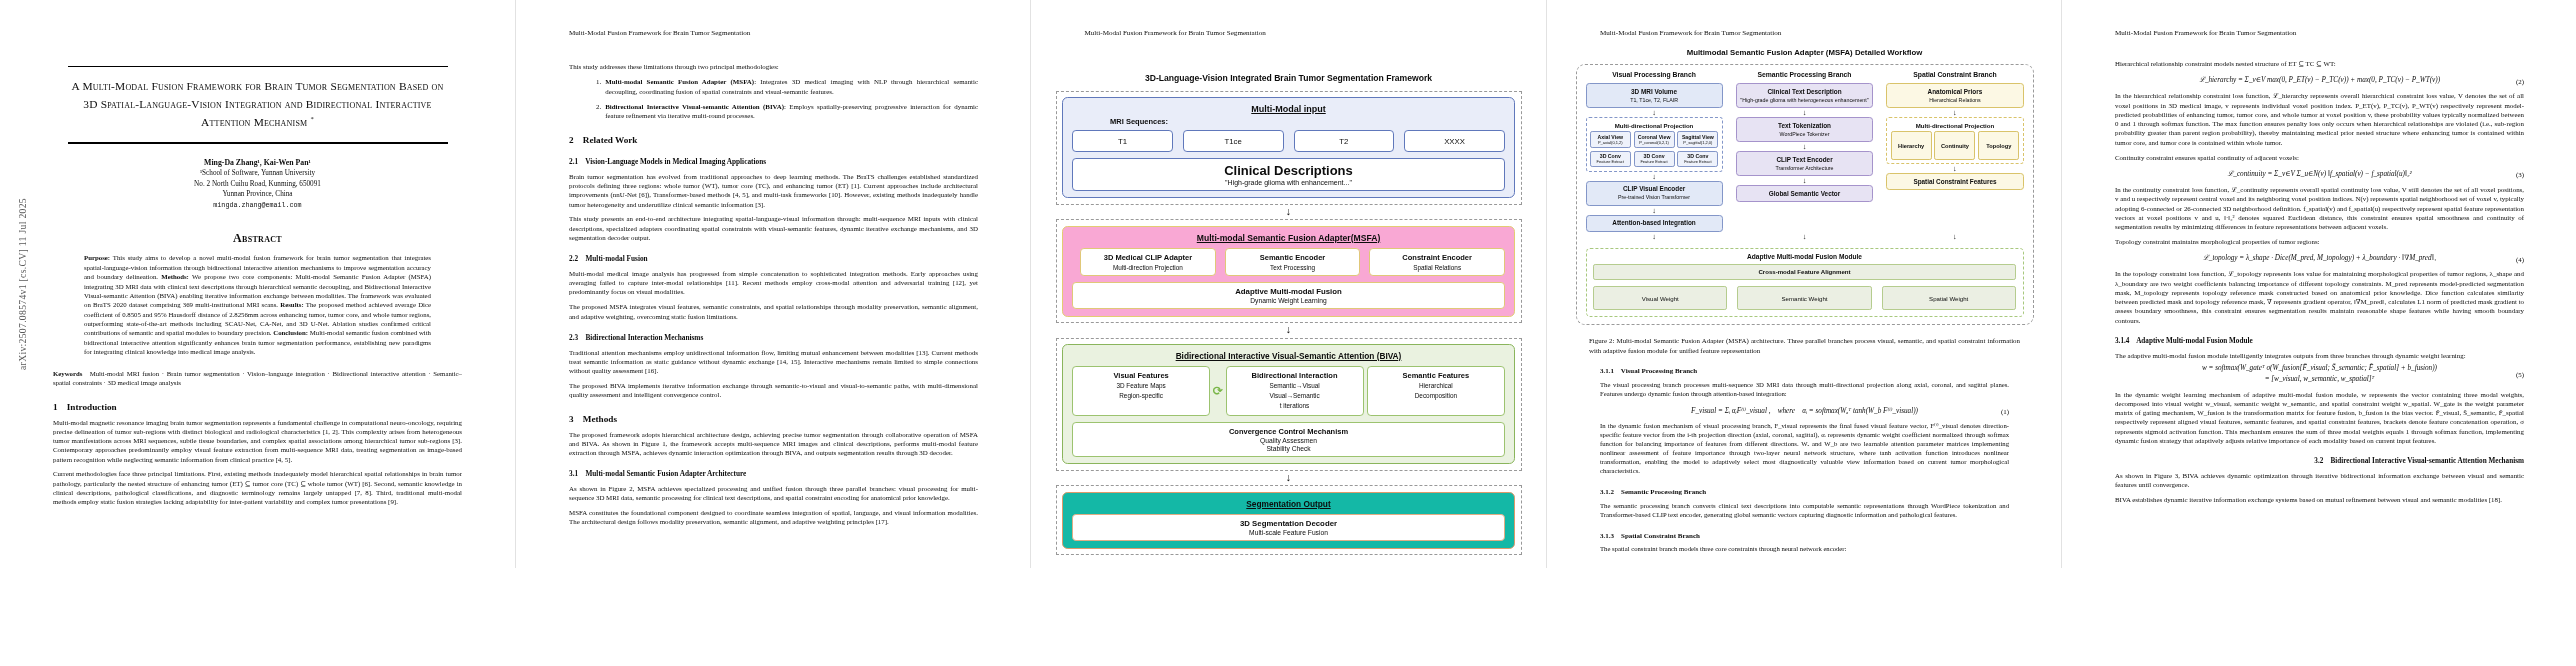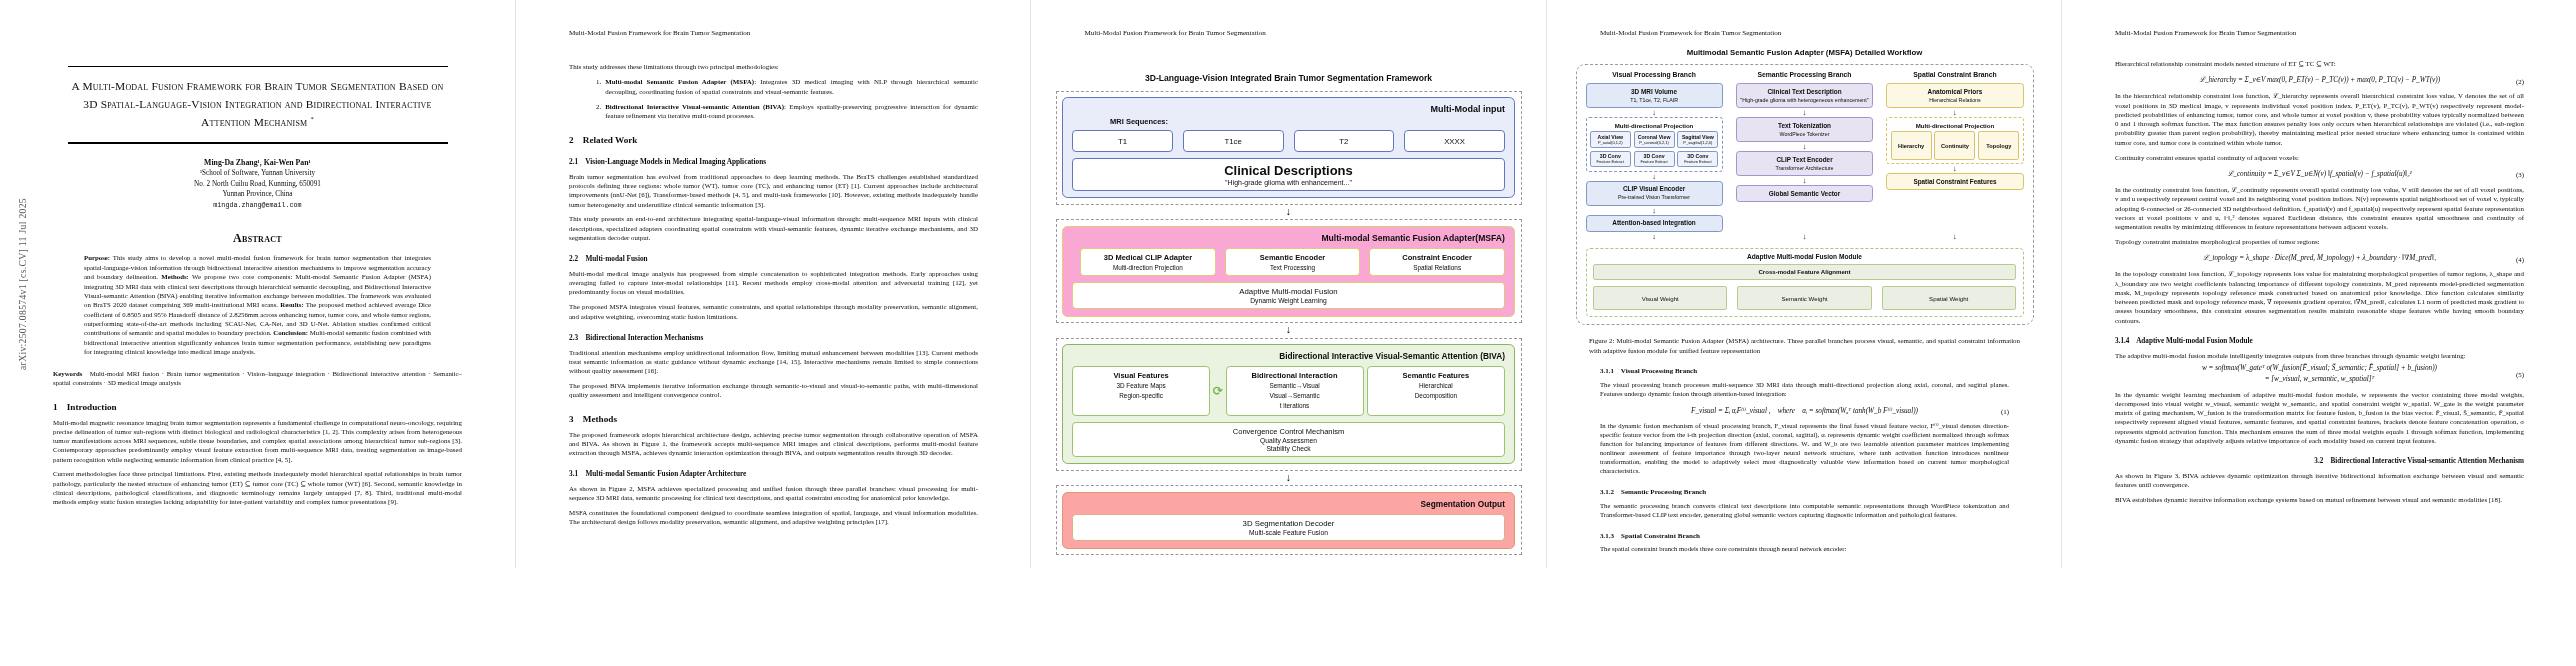--- a/index.html
+++ b/index.html
@@ -50,47 +50,47 @@
 
   
   .sans{font-family:"Liberation Sans","DejaVu Sans",sans-serif;}
   .f3-inner{padding:29px 24.5px 0;position:relative;height:100%;box-sizing:border-box;}
   .f3-inner .runhead{margin-left:29px;}
   .fig1-title{text-align:center;font-weight:bold;font-size:8.6px;margin:36px 0 0;}
   .dashc{border:0.9px dashed #999;margin-top:0;padding:5.6px;}
   .f1-arrow{text-align:center;height:14.5px;line-height:13.3px;font-size:10.6px;font-weight:bold;}
   .arrow-icon::before{content:"↓";}
   .cbox{border-radius:5.6px;padding:5.6px 9px 6.7px;border-width:0.8px;border-style:solid;}
-  .cbox-t{font-weight:bold;font-size:9px;text-align:right;}
+  .cbox-t{font-weight:bold;font-size:9px;text-align:center;text-decoration:underline;}
   .input-c{background:#e9edf9;border-color:#6078bb;}
   .mri-label{font-weight:bold;font-size:7.5px;margin-top:3.3px;padding-left:38px;}
   .seq-row{display:flex;gap:10px;margin-top:3.9px;}
   .seq-box{flex:1;background:#fff;border:0.8px solid #6078bb;border-radius:3.9px;height:20px;
     display:flex;align-items:center;justify-content:center;font-size:7.8px;}
   .clin-box{background:#fff;border:0.8px solid #6078bb;border-radius:3.9px;margin-top:5.6px;
     padding:3.9px 4.4px;text-align:center;}
   .clin-t{font-weight:bold;font-size:13px;}
   .clin-s{font-size:7px;margin-top:1.1px;}
   .msfa-c{background:#f9a8d4;border-color:#e3cc72;}
   .msfa-row{display:flex;gap:9px;margin-top:5px;padding-left:8px;}
   .msfa-box{flex:1;background:#fff;border:0.7px solid #e0c878;border-radius:3.9px;padding:4.4px 2.2px;text-align:center;}
   .msfa-box .bt{font-weight:bold;font-size:7.5px;line-height:1.25;}
   .msfa-box .bs{font-size:6.4px;margin-top:1.7px;}
   .wide-box{background:#fff;border:0.7px solid #e0c878;border-radius:3.9px;margin-top:5.6px;padding:3.9px;text-align:center;}
-  .wide-box .bt{font-weight:normal;font-size:7.8px;}
+  .wide-box .bt{font-weight:bold;font-size:7.8px;}
   .wide-box .bs{font-size:6.7px;margin-top:1.1px;}
   .biva-c{background:#eaf2e0;border-color:#8ab55c;}
   .biva-row{display:flex;gap:3.3px;margin-top:5px;align-items:stretch;}
   .biva-box{flex:1;background:#fff;border:0.7px solid #9cc36f;border-radius:3.9px;padding:4.4px 2.2px;text-align:center;}
   .biva-box .bt{font-weight:bold;font-size:7.5px;line-height:1.25;}
   .biva-box .bs{font-size:6.4px;margin-top:1.7px;line-height:1.3;}
   .cycle-icon{align-self:center;width:12.2px;color:#7ab648;font-size:12.2px;font-weight:bold;text-align:center;margin:0 -1.7px;}
   .cycle-icon::before{content:"⟳";}
   .biva-c .wide-box{border-color:#9cc36f;}
-  .out-c{background:#fca5a5;border-color:#dc9a6b;}
+  .out-c{background:#14b8a6;border-color:#dc9a6b;}
   .out-c .wide-box{border-color:#e0ad85;}
   .f3-caption{position:absolute;left:16.7px;right:16.7px;top:631px;font-size:6.9px;line-height:1.35;text-align:justify;}
   .f3-pagenum{top:618px;}
 
   
   .fig2-title{text-align:center;font-weight:bold;font-size:7.8px;margin:11px 0 0;}
   .f2-wrap{border:0.8px dashed #9a9a9a;border-radius:9px;margin:6.7px -24.5px 0;padding:6.7px 9px 7.8px;}
   .f2-cols{display:flex;gap:13.3px;}
   .f2-col{flex:1;display:flex;flex-direction:column;}
   .f2-colhead{text-align:center;font-weight:bold;font-size:6.8px;margin-bottom:5px;}

